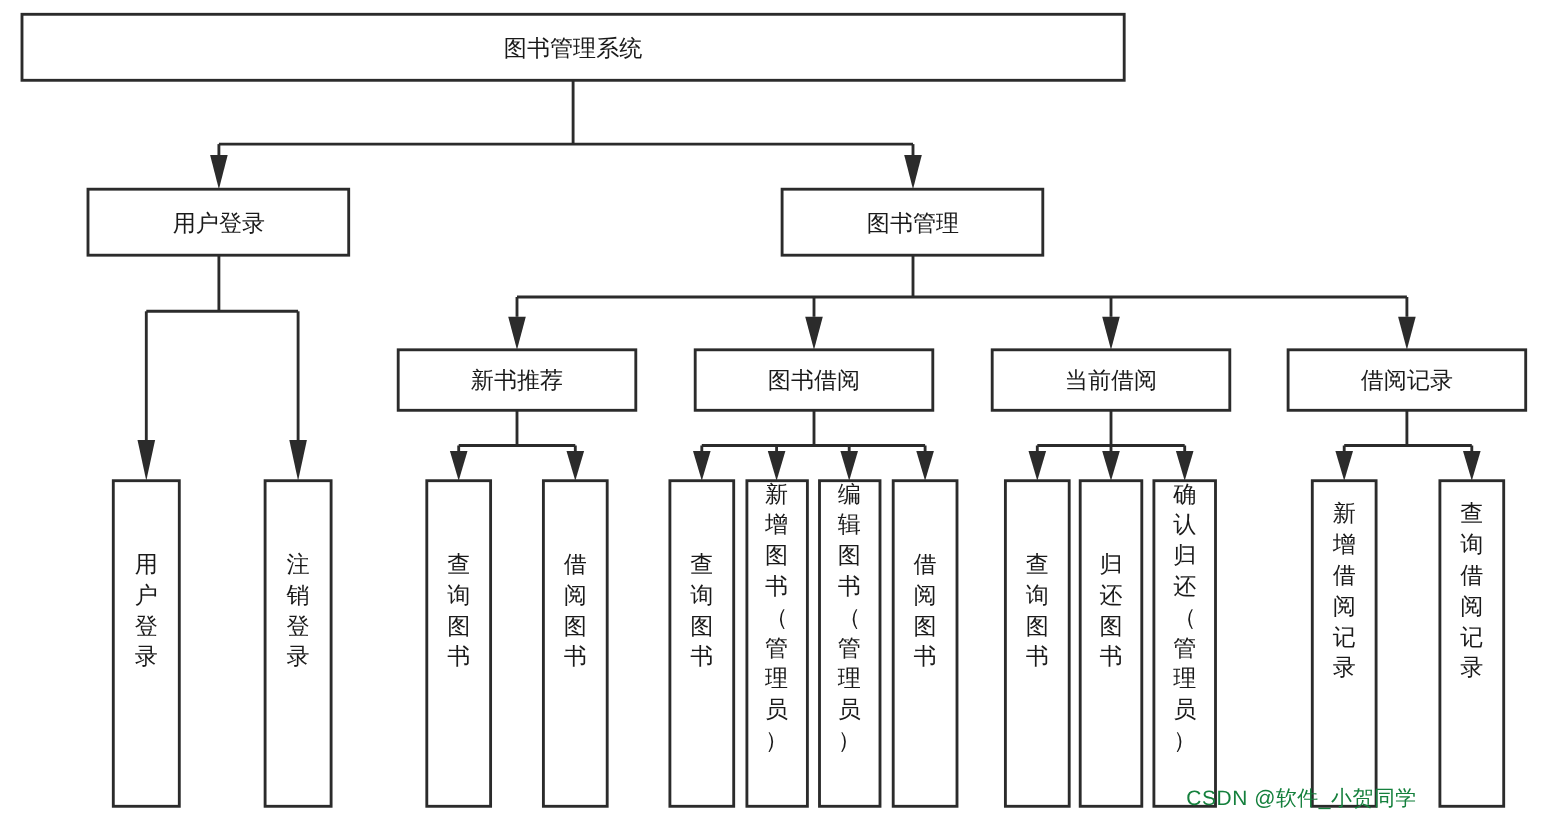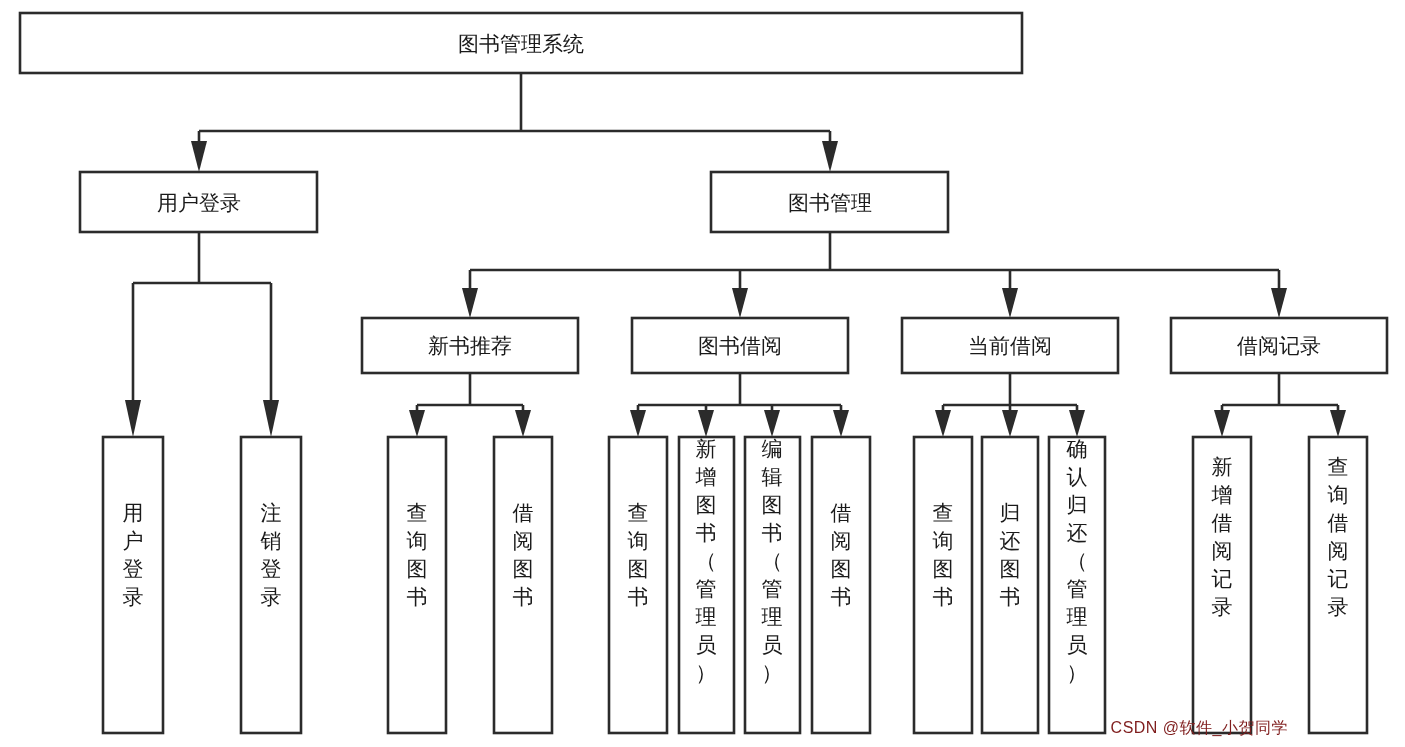--- a/index.html
+++ b/index.html
@@ -52,22 +52,22 @@
   .node-label-vertical {
     fill: #1a1a1a;
     font-family: "Liberation Sans", "DejaVu Sans", sans-serif;
     font-size: 21px;
     text-anchor: middle;
   }
   .watermark-text {
     position: absolute;
     right: 8px;
     bottom: 8px;
-    color: #7f1d1d;
-    font-size: 16px;
+    color: #15803d;
+    font-size: 19px;
     font-family: "Liberation Sans", "DejaVu Sans", sans-serif;
     letter-spacing: 0.5px;
     white-space: nowrap;
     pointer-events: none;
   }
 </style>
 </head>
 <body>
 
 <div id="diagram-root">

